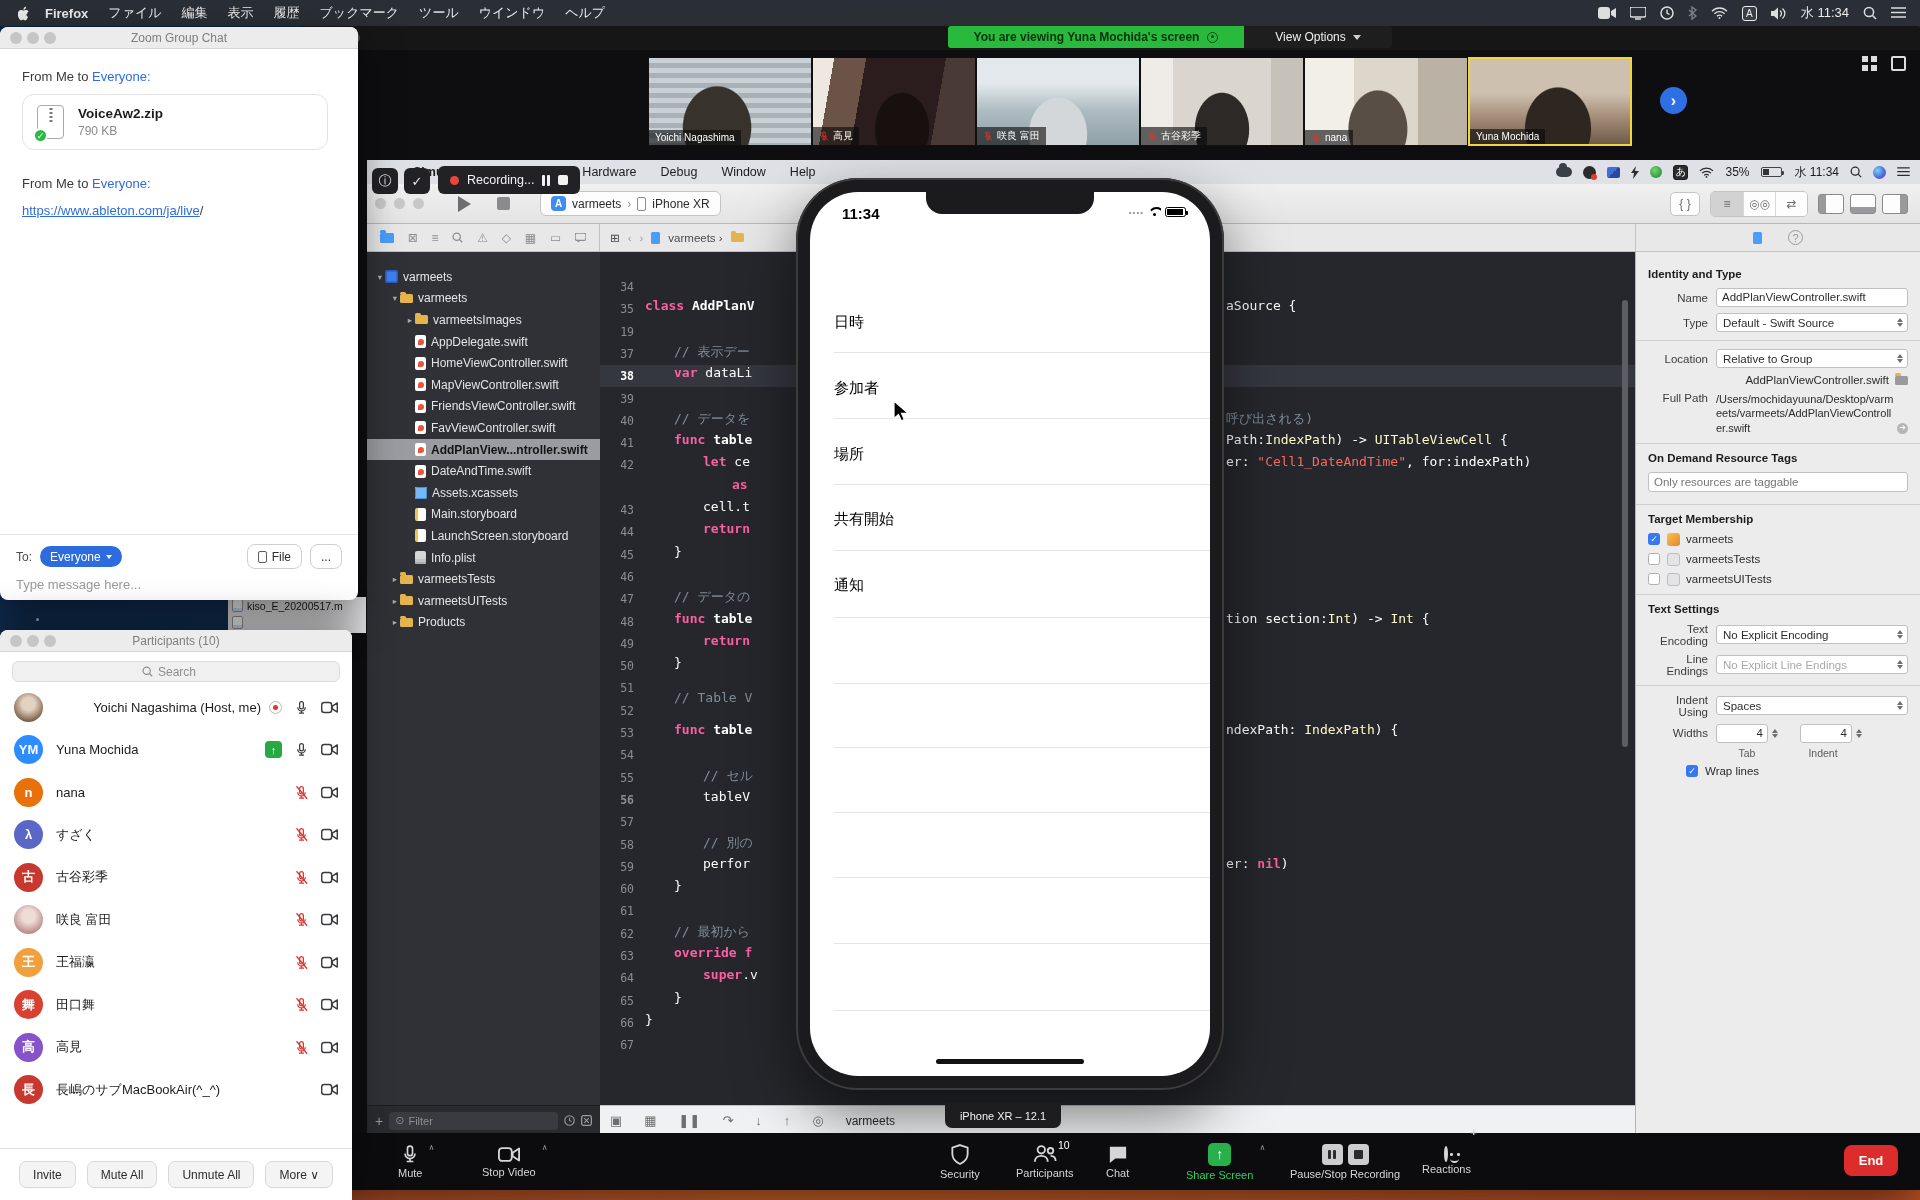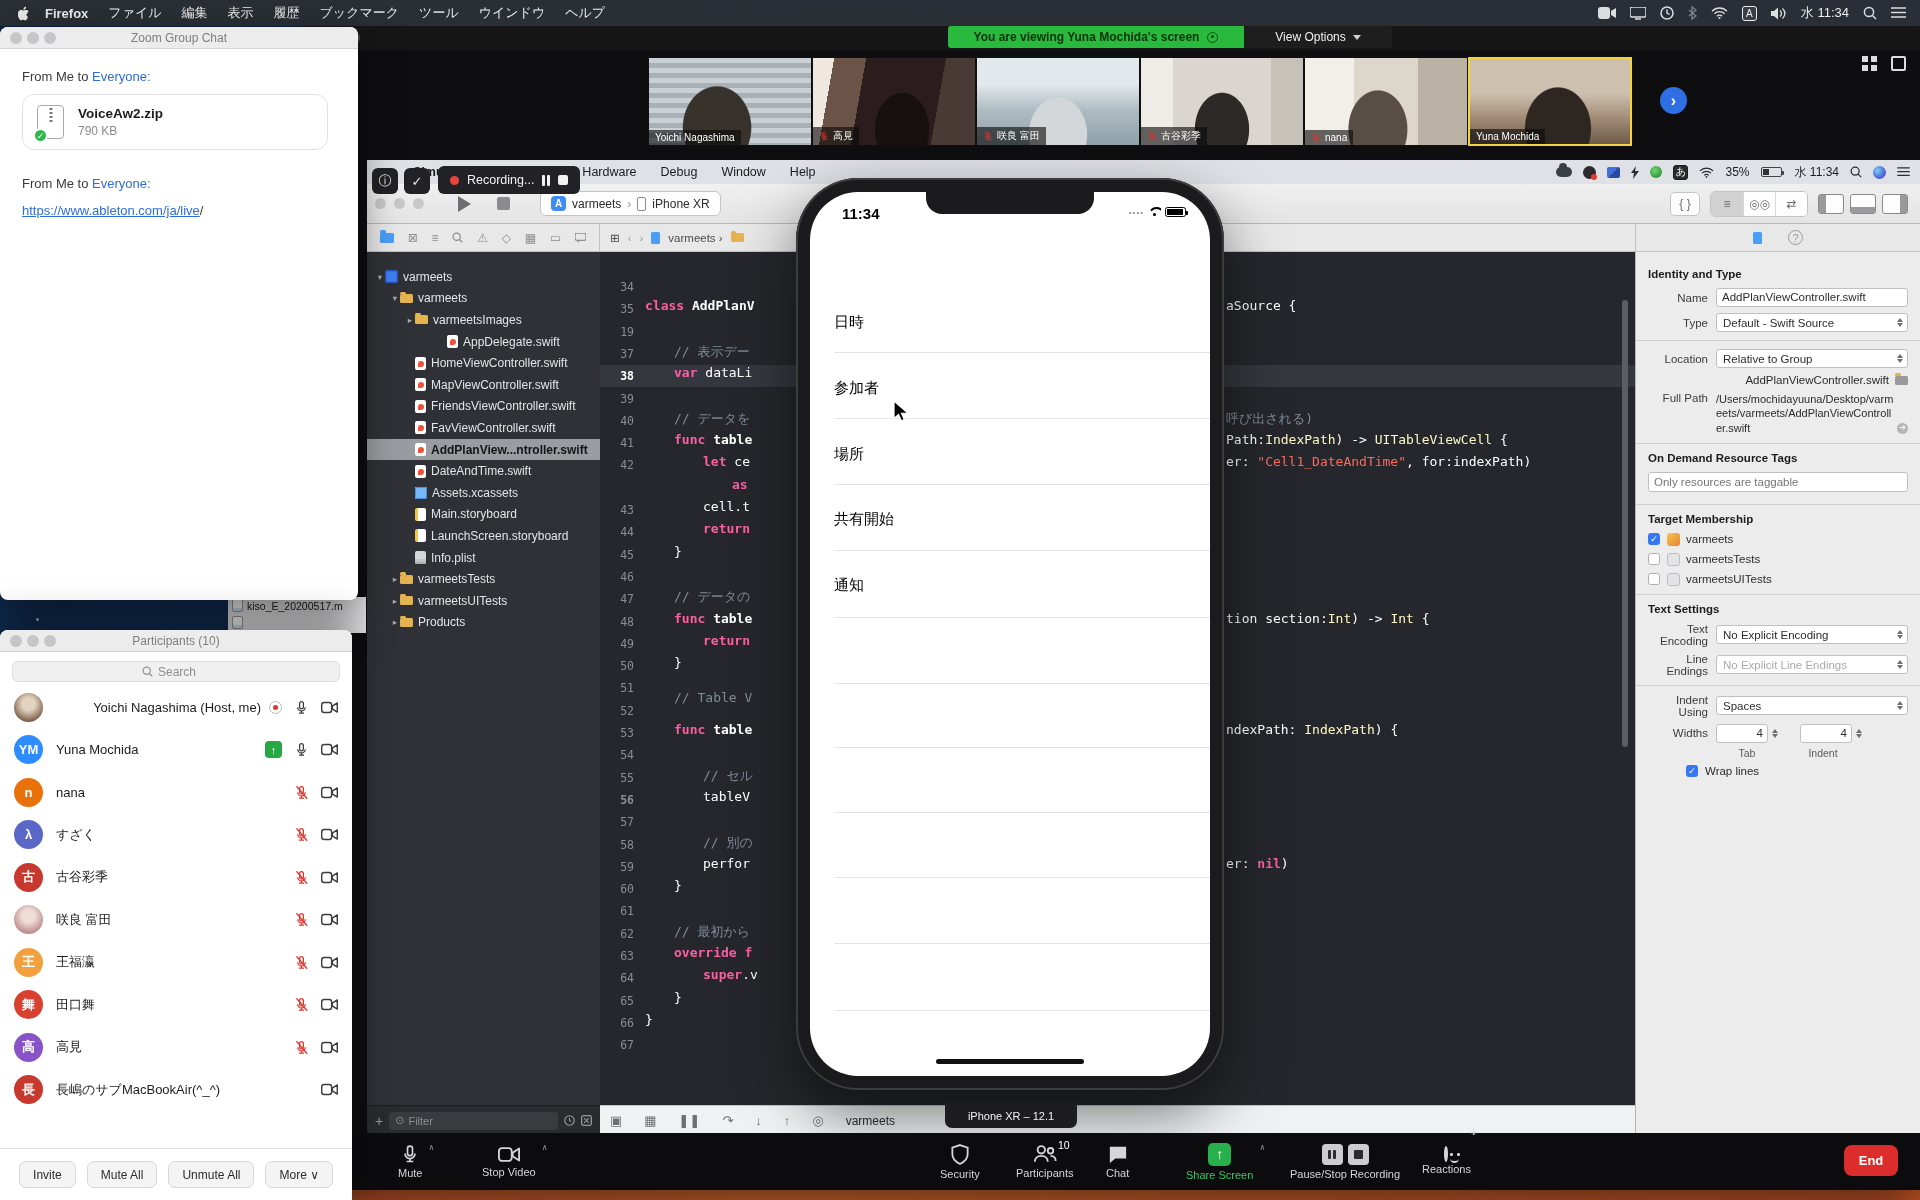--- a/index.html
+++ b/index.html
@@ -183,21 +183,21 @@
 .sim-status{position:absolute;right:24px;top:15px;display:flex;align-items:center;gap:4px;color:#000;font-size:9px}
 .sim-batt{width:21px;height:10px;border:1px solid #000;border-radius:2.5px;position:relative}
 .sim-batt:before{content:"";position:absolute;left:1px;top:1px;bottom:1px;width:16px;background:#000}
 .sim-batt:after{content:"";position:absolute;right:-3px;top:2.5px;width:2px;height:4px;background:#000;border-radius:0 1px 1px 0}
 .wifi-arc{width:13px;height:10px;position:relative;overflow:hidden}
 .wifi-arc:before{content:"";position:absolute;left:0;top:0;width:13px;height:13px;border:2px solid #000;border-radius:50%;clip-path:polygon(0 0,100% 0,50% 60%)}
 .wifi-arc:after{content:"";position:absolute;left:5px;top:6px;width:3px;height:3px;background:#000;border-radius:50%}
 .sim-sep{position:absolute;left:24px;right:0;height:1px;background:#e4e4e6}
 .sim-label{position:absolute;left:24px;height:22px;font-size:15px;color:#000}
 .homebar{position:absolute;left:50%;transform:translateX(-50%);bottom:12px;width:148px;height:5px;border-radius:3px;background:#111}
-.phone-label{position:absolute;left:578px;top:943px;width:132px;height:25px;background:#1d1d1f;border-radius:0 0 7px 7px;
+.phone-label{position:absolute;left:578px;top:943px;width:116px;height:25px;background:#1d1d1f;border-radius:0 0 7px 7px;
 color:#f0f0f0;font-size:11px;display:flex;align-items:center;justify-content:center;z-index:21;white-space:nowrap}
 
 
 .mtoolbar{position:absolute;left:0;top:1109px;width:100%;height:57px;background:#0c0c0e;display:flex;align-items:center;z-index:25}
 .mt-item{display:flex;flex-direction:column;align-items:center;justify-content:center;gap:3px;color:#d6d6d6;font-size:11px;
 padding:0 10px;position:relative;white-space:nowrap;height:100%}
 .mt-item .chev{position:absolute;right:-2px;top:10px;font-size:8px;color:#9a9a9c}
 .mt-item.accent{color:#2ecc63}
 .mt-badge{position:absolute;top:6px;margin-left:38px;font-size:10.5px;color:#fff}
 .share-ic{width:23px;height:23px;background:#27b04b;border-radius:5px;color:#fff;display:flex;align-items:center;justify-content:center;font-size:14px;font-weight:bold}
@@ -569,21 +569,21 @@
         <div class="nav-row" style="top: 35.6px; padding-left: 23px;">
           <span class="disc">▾</span>
           <span class="nav-ic fold-y"></span>
           <span>varmeets</span>
         </div>
         <div class="nav-row" style="top: 57.2px; padding-left: 38px;">
           <span class="disc">▸</span>
           <span class="nav-ic fold-y"></span>
           <span>varmeetsImages</span>
         </div>
-        <div class="nav-row" style="top: 78.8px; padding-left: 30px; margin-left: 40px;">
+        <div class="nav-row" style="top: 78.8px; padding-left: 38px;">
           <span class="disc"></span>
           <span class="nav-ic swift-ic"></span>
           <span>AppDelegate.swift</span>
         </div>
         <div class="nav-row" style="top: 100.4px; padding-left: 38px;">
           <span class="disc"></span>
           <span class="nav-ic swift-ic"></span>
           <span>HomeViewController.swift</span>
         </div>
         <div class="nav-row" style="top: 122px; padding-left: 38px;">
@@ -1009,20 +1009,37 @@
       <span>
         <div class="file-nm">VoiceAw2.zip</div>
         <div class="file-sz">790 KB</div>
       </span>
     </div>
     <div class="msg-head"><span>From Me to </span><span class="to">Everyone:</span></div>
     <div>
       <a class="chat-link">https://www.ableton.com/ja/live</a><span class="chat-link-sfx">/</span>
     </div>
   </div>
+  <div class="composer">
+    <div class="to-row">
+      <span class="to-lab">To:</span>
+      <span class="to-pill">
+          <span>Everyone</span>
+          <span class="tri"></span>
+        </span>
+      <span class="comp-right">
+        <span class="file-btn">
+            <span class="doc-sm"></span>
+            <span>File</span>
+          </span>
+        <span class="more-btn">...</span>
+      </span>
+    </div>
+    <input class="type-input" placeholder="Type message here..." style="">
+  </div>
 </div>
 
 <div class="part-win">
   <div class="win-title">
     <span class="tl" style="left:10px"></span>
     <span class="tl" style="left:27px"></span>
     <span class="tl" style="left:44px"></span>
     <span>Participants (10)</span>
   </div>
   <div class="search-wrap">

